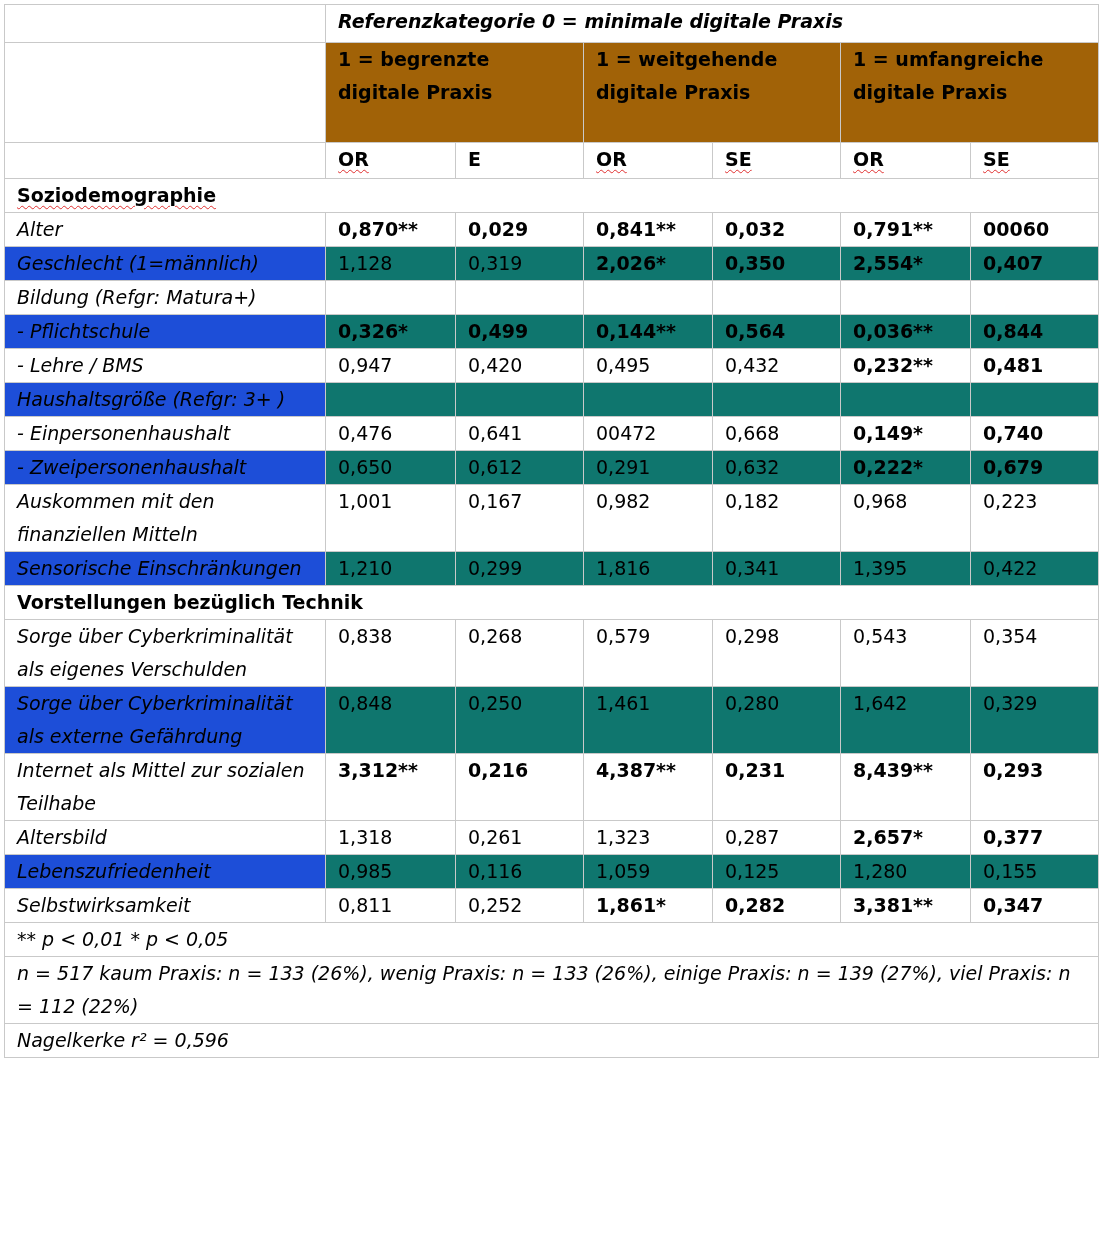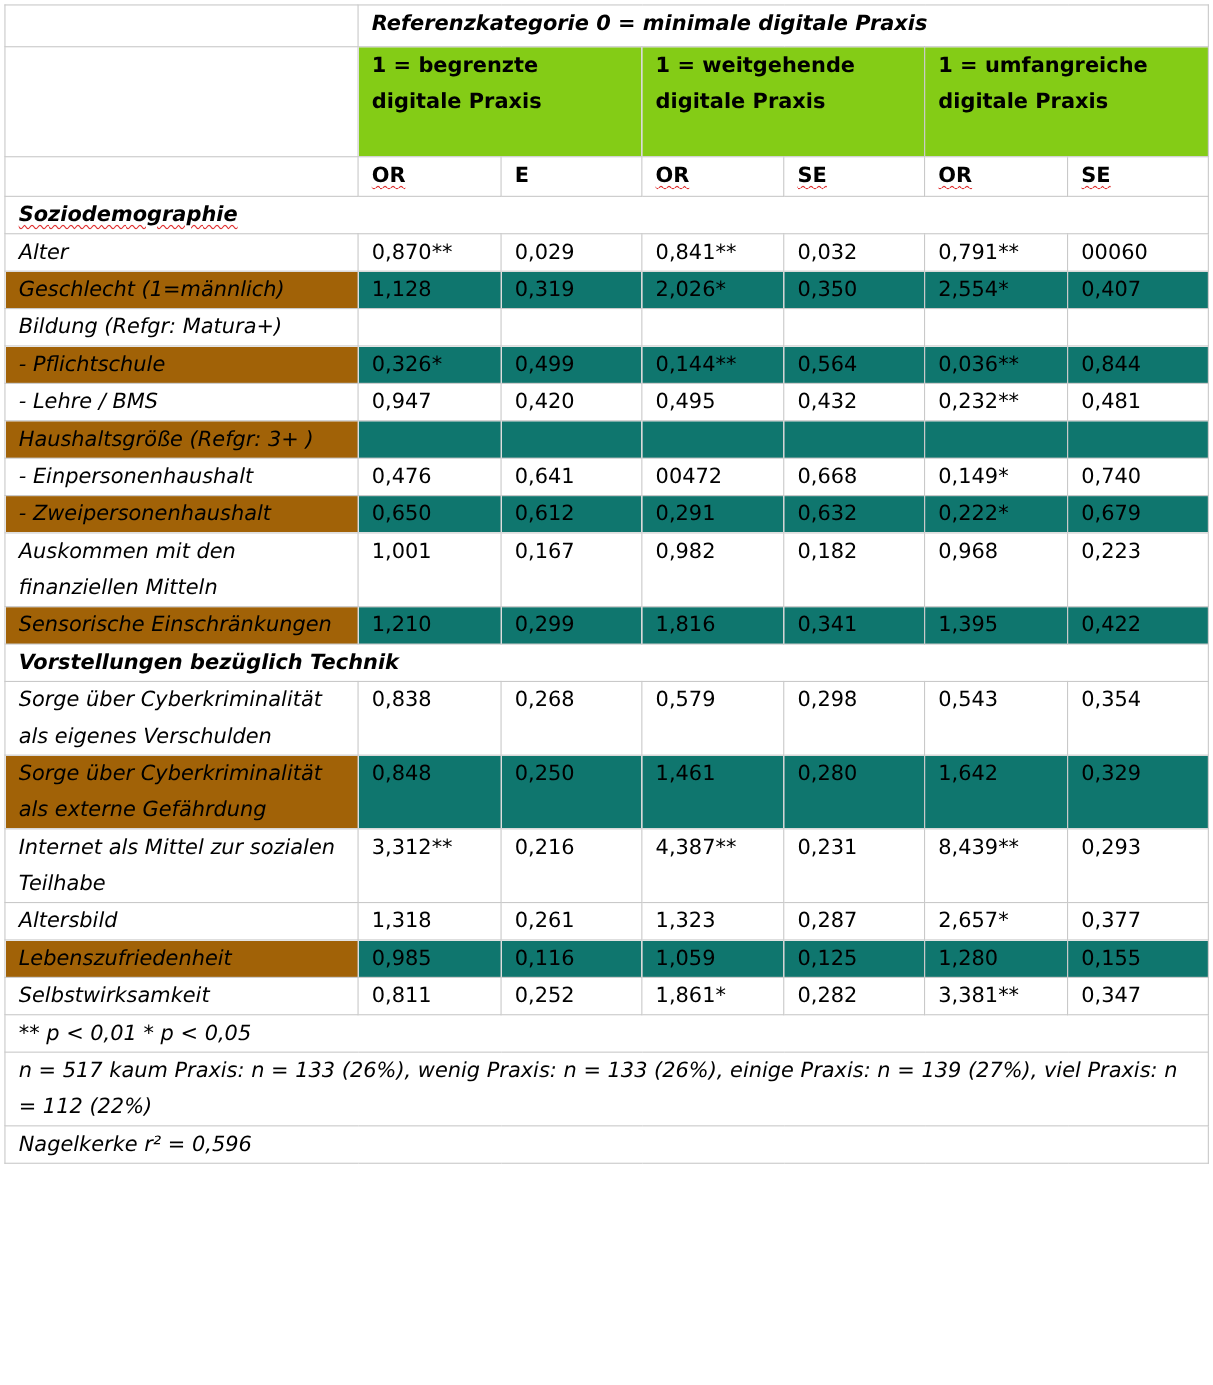--- a/index.html
+++ b/index.html
@@ -1,25 +1,25 @@
 <!DOCTYPE html>
 <html><head>
 <meta charset="utf-8">
 <style>
   html, body { margin: 0; padding: 0; background: #ffffff; }
   body { width: 1103px; height: 1259px; overflow: hidden; font-family: "DejaVu Sans", sans-serif; color: #000; }
   table { position: absolute; left: 4px; top: 4px; border-collapse: collapse; table-layout: fixed; width: 1094px; font-size: 19px; }
   td { border: 1.5px solid #c9c9c9; padding: 0 12px; vertical-align: top; line-height: 33px; overflow: hidden; }
   td.lab { padding-left: 12px; font-style: italic; }
   .shade td.v { background: #0f766e; }
-  .shade td.lab { background: #a16207; }
+  .shade td.lab { background: #1d4ed8; }
   .hdr td { font-weight: bold; }
-  .hdr2 td.grp { background: #84cc16; }
-  .b { font-weight: normal; }
-  .sec td { font-weight: bold; font-style: italic; }
+  .hdr2 td.grp { background: #a16207; }
+  .b { font-weight: bold; }
+  .sec td { font-weight: bold; }
   .squig { text-decoration: underline wavy #e03030; text-decoration-thickness: 1px; text-underline-offset: 3px; }
   .ref { font-style: italic; font-weight: bold; }
   .note td { font-style: italic; }
 </style>
 </head>
 <body>
 
 <table>
   <colgroup>
     <col style="width:321px">

